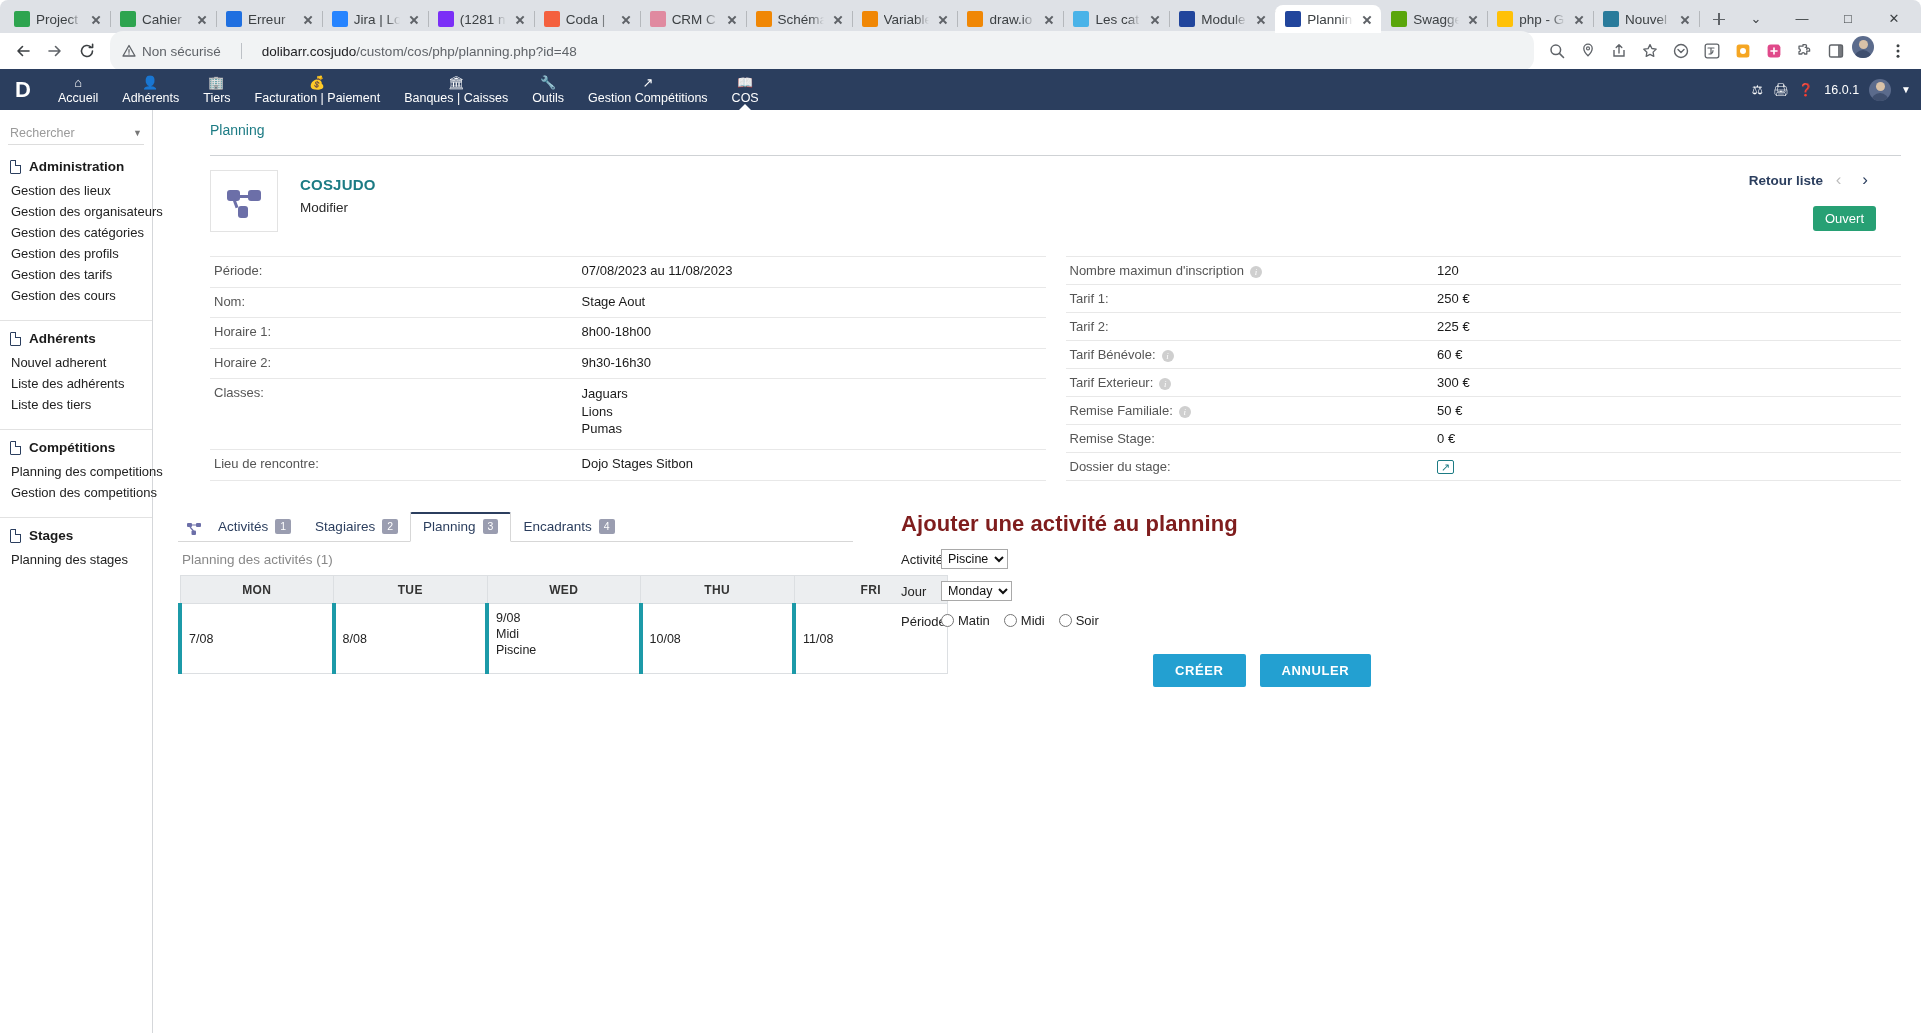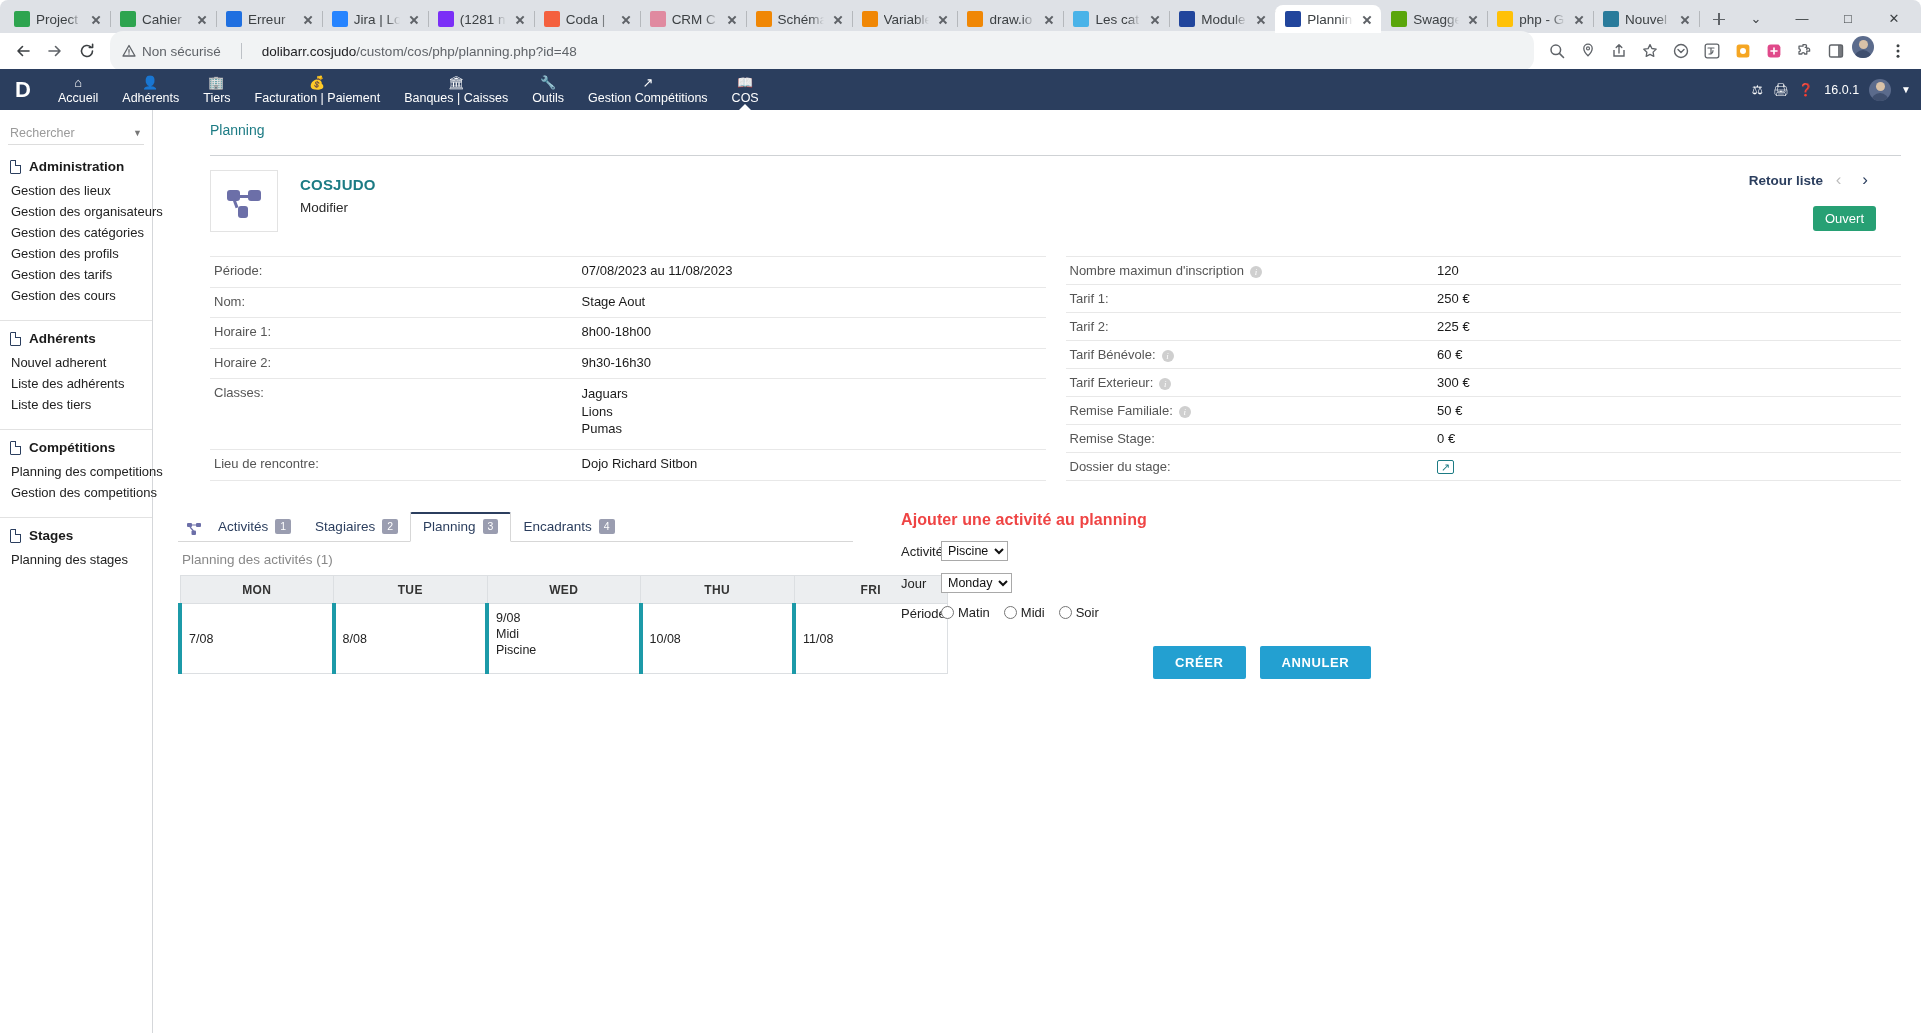--- a/index.html
+++ b/index.html
@@ -127,21 +127,21 @@
   #tabs .tree-icon { width:24px; display:flex; align-items:center; justify-content:center; padding-bottom:6px;}
   #sub-title { color:#1c7b84; font-size:13.5px; padding: 10px 0 8px 4px; }
   #sub-title span { color:#888; }
   #cal { width: 770px; border-collapse: collapse; table-layout: fixed; }
   #cal th { background:#eceef0; border:1px solid #dcdfe2; font-size:12px; color:#333; height:28px; font-weight:bold; letter-spacing:0.4px;}
   #cal td { border:1px solid #dcdfe2; border-left: 4px solid #1c9aa8; height:70px; vertical-align: top;
             padding:6px 7px; font-size:12.5px; color:#222; line-height:1.28; }
   #cal td .ln { display:block; }
 
   #lower-right { flex:1 1 auto; padding-left: 48px; }
-  #form-title { font-size:16px; font-weight:bold; color:#ef4444; letter-spacing:0.1px; }
+  #form-title { font-size:22px; font-weight:bold; color:#7f1d1d; letter-spacing:0.1px; }
   .frow { display:flex; align-items:center; margin-top: 12px; font-size:13px; color:#222; }
   .frow > .flabel { width: 40px; flex:0 0 40px; }
   select.fsel { font-size:12.5px; font-family:"Liberation Sans", sans-serif; padding:1px 2px; border:1px solid #a9a9a9; background:#fff; color:#111; }
   .radio-wrap { display:inline-flex; align-items:center; gap:4px; margin-right:14px; }
   .radio-wrap input { margin:0; }
   #form-actions { display:flex; gap:14px; margin-top: 24px; padding-left: 252px; }
   .btn { background:#23a0d1; color:#fff; border:none; font-size:13px; font-weight:bold; letter-spacing:0.6px;
          padding: 9px 22px; border-radius:2px; font-family:"Liberation Sans", sans-serif; }
 </style>
 </head>
@@ -502,21 +502,21 @@
             <tr>
               <td class="lbl">Classes:</td>
               <td class="val">
                 <span class="multi">Jaguars</span>
                 <span class="multi">Lions</span>
                 <span class="multi">Pumas</span>
               </td>
             </tr>
             <tr>
               <td class="lbl">Lieu de rencontre:</td>
-              <td class="val">Dojo Richard Sitbon</td>
+              <td class="val">Dojo Stages Sitbon</td>
             </tr>
           </tbody>
         </table>
       <table class="info-table">
           <tbody id="right-tbody">
             <tr>
               <td class="lbl">Nombre maximun d'inscription<span class="ihelp">i</span></td>
               <td class="val">120</td>
             </tr>
             <tr>

